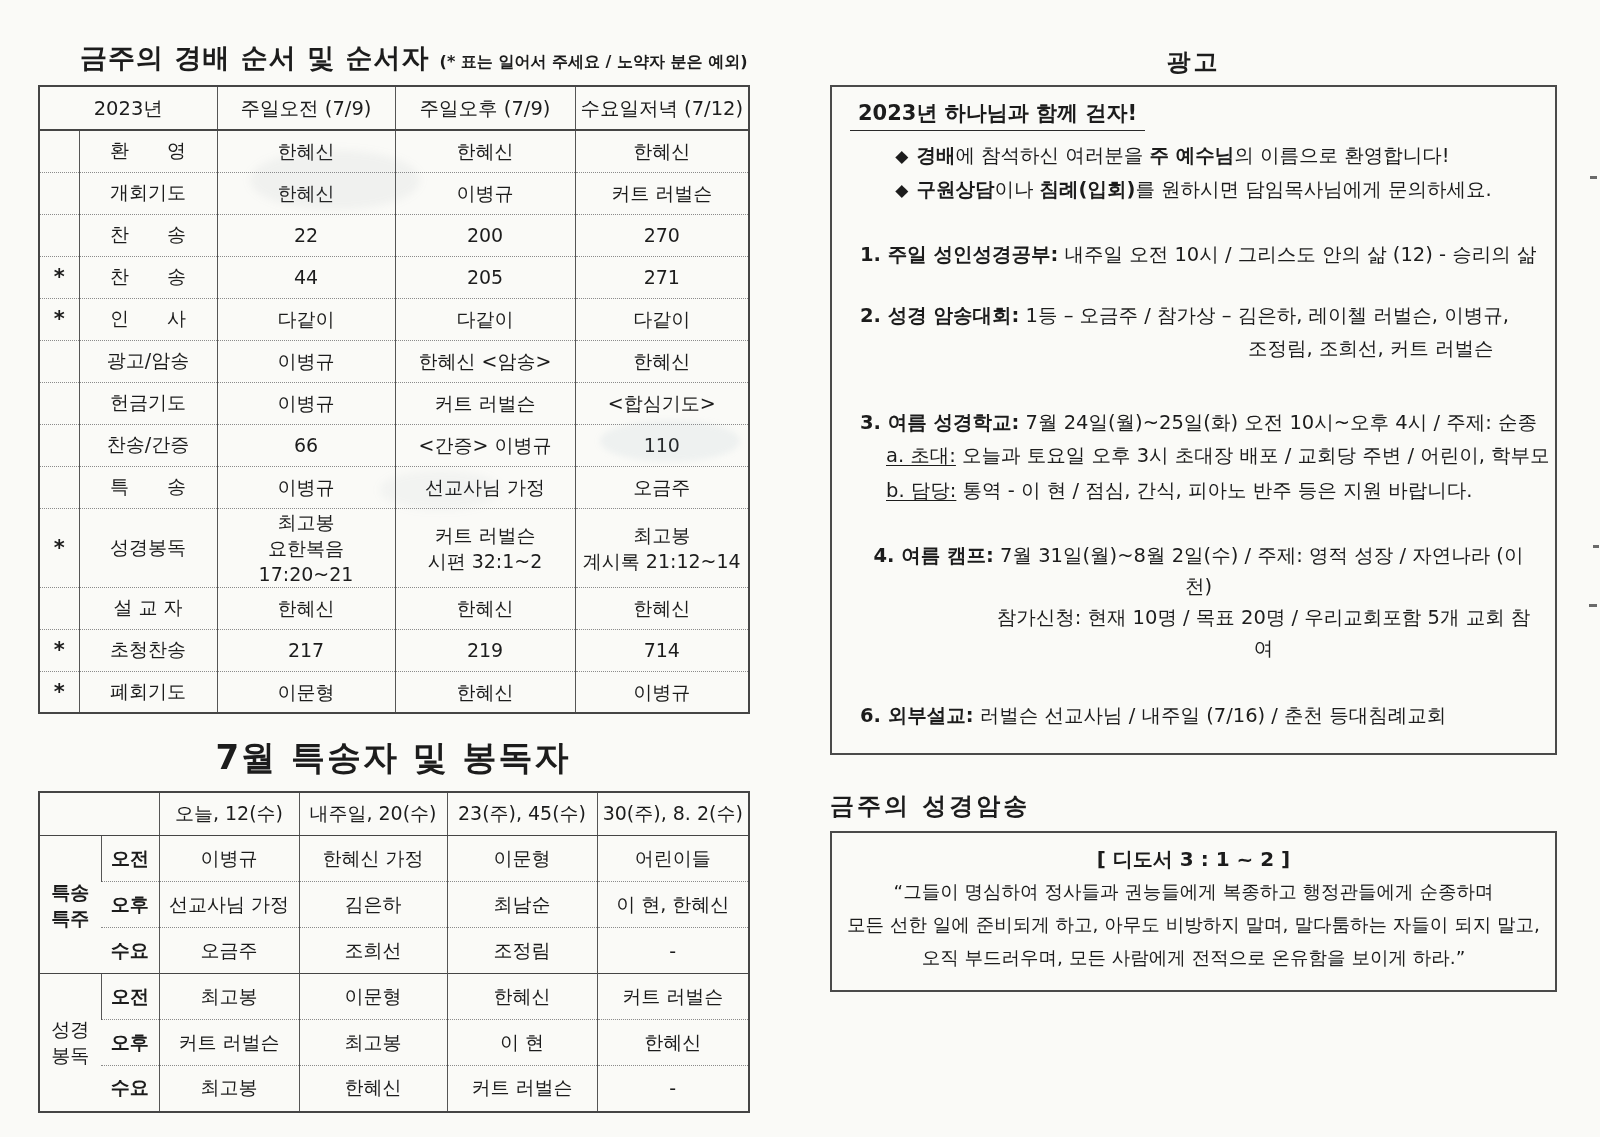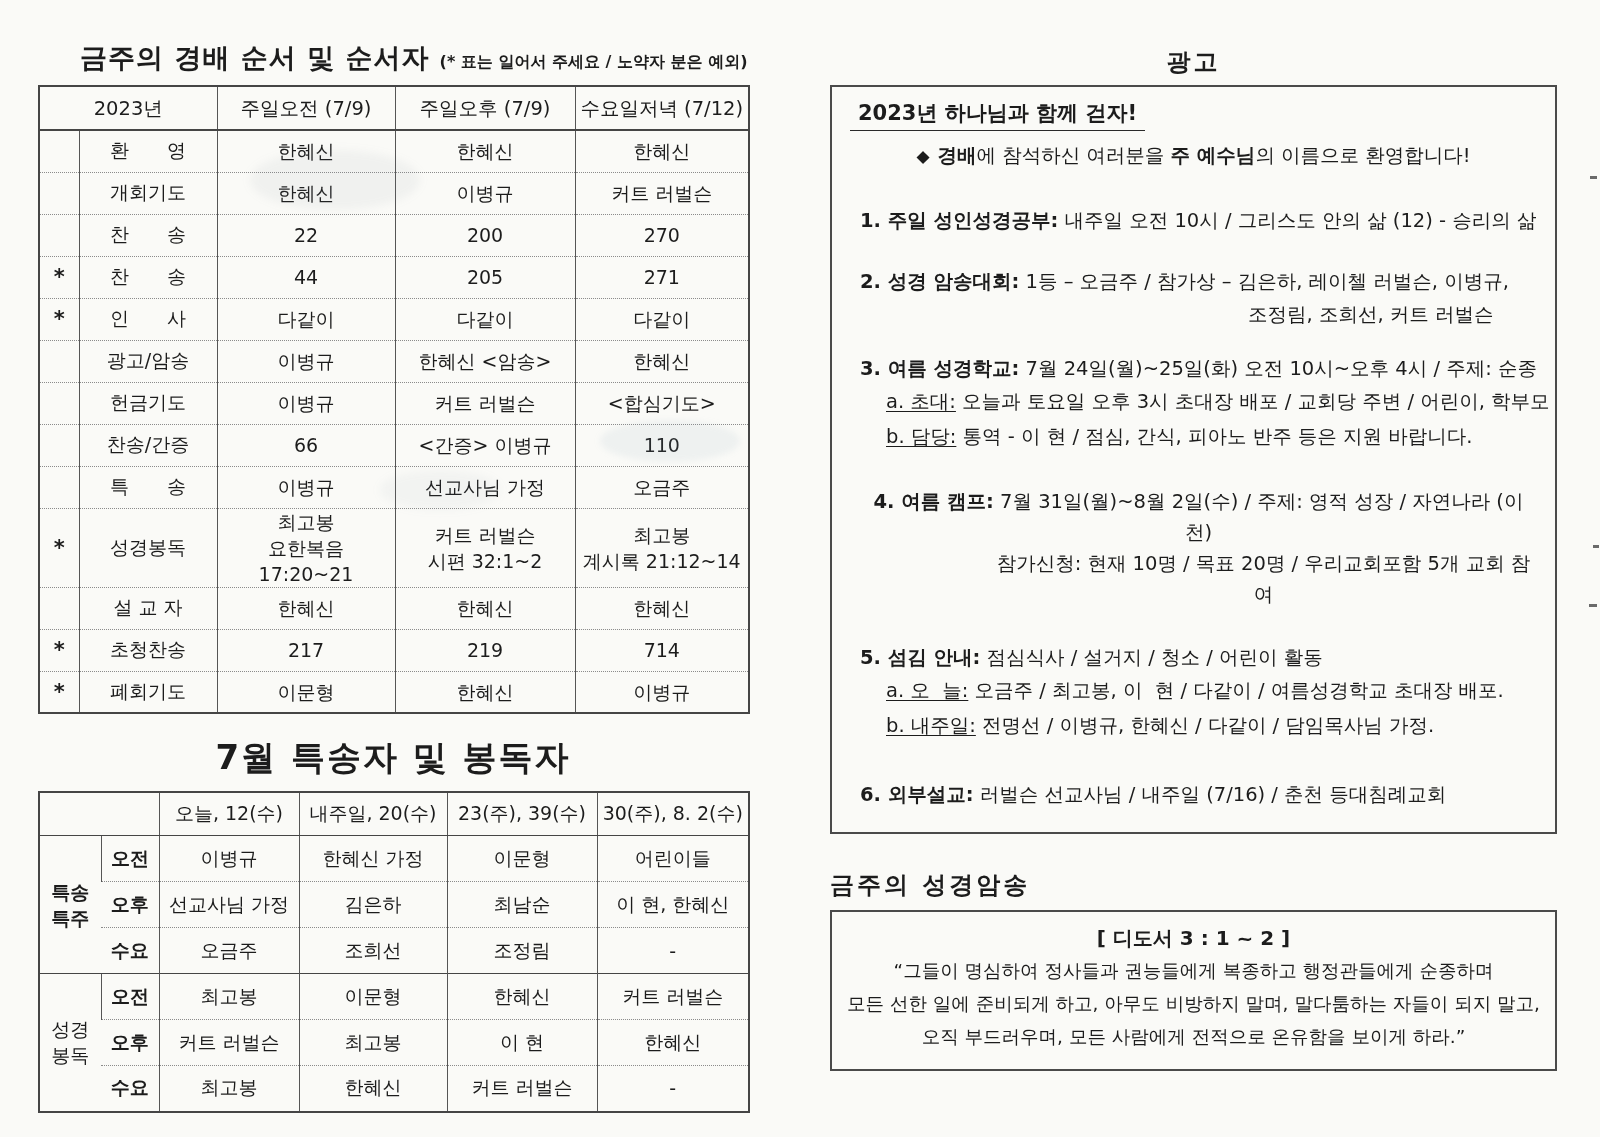--- a/index.html
+++ b/index.html
@@ -44,21 +44,21 @@
   .right-col{position:absolute;left:830px;top:46px;width:727px;}
   .r-title{text-align:center;font-size:24px;font-weight:bold;letter-spacing:3px;}
   .ads-box{border:2px solid #4a4a4a;margin-top:7px;padding:12px 18px 22px 18px;}
   .headline-wrap{}
   .headline{display:inline-block;font-size:21px;font-weight:bold;border-bottom:1.6px solid #2a2a2a;padding:0 8px 3px 8px;}
   .bullets{width:max-content;margin:8px auto 0 auto;line-height:34px;font-size:19.5px;}
   .diamond{font-size:17px;margin-right:8px;}
   .bullets b{font-weight:bold;}
   .item{font-size:19.5px;line-height:31px;padding-left:10px;}
   .item .head{font-weight:bold;}
-  .m1{margin-top:32px;}.m2{margin-top:30px;}.m3{margin-top:20px;}
+  .m1{margin-top:32px;}.m2{margin-top:30px;}.m3{margin-top:40px;}
   .m4{margin-top:32px;text-align:center;}.m5{margin-top:32px;}.m6{margin-top:36px;}
   .cont-right{padding-left:388px;line-height:36px;}
   .cont-mid{padding-left:130px;line-height:31px;}
   .sub{padding-left:26px;line-height:35px;font-size:19.5px;}
   .sub .slabel{text-decoration:underline;text-underline-offset:3px;white-space:pre;}
   .sub .stext{white-space:pre;}
   .mem-title{margin-top:35px;text-align:left;font-size:24px;font-weight:bold;letter-spacing:3px;}
   .mem-box{border:2px solid #4a4a4a;margin-top:9px;padding:10px 10px 16px 10px;text-align:center;}
   .mem-ref{font-size:20px;font-weight:bold;line-height:32px;}
   .mem-line{font-size:18.5px;line-height:33px;}
@@ -204,21 +204,21 @@
         <col style="width:140px">
         <col style="width:148px">
         <col style="width:150px">
         <col style="width:152px">
       </colgroup>
     <thead>
       <tr>
         <th colspan="2"></th>
         <th>오늘, 12(수)</th>
         <th>내주일, 20(수)</th>
-        <th>23(주), 39(수)</th>
+        <th>23(주), 45(수)</th>
         <th>30(주), 8. 2(수)</th>
       </tr>
     </thead>
     <tbody>
       <tr class="grp-start">
           <td class="grp" rowspan="3">특송
 특주</td>
           <td class="period">오전</td>
           <td>이병규</td>
           <td>한혜신 가정</td>
@@ -268,41 +268,38 @@
 
 <div class="right-col">
   <div class="r-title">광고</div>
 
   <div class="ads-box">
     <div class="headline-wrap">
       <span class="headline">2023년 하나님과 함께 걷자!</span>
     </div>
     <div class="bullets">
       <div><span class="diamond">◆</span><b>경배</b><span>에 참석하신 여러분을 </span><b>주 예수님</b><span>의 이름으로 환영합니다!</span></div>
+      <div><span class="diamond">◆</span><b>구원상담</b><span>이나 </span><b>침례(입회)</b><span>를 원하시면 담임목사님에게 문의하세요.</span></div>
     </div>
 
     <div class="item m1"><span class="head">1. 주일 성인성경공부:</span><span> 내주일 오전 10시 / 그리스도 안의 삶 (12) - 승리의 삶</span></div>
 
     <div class="item m2"><span class="head">2. 성경 암송대회:</span><span> 1등 – 오금주 / 참가상 – 김은하, 레이첼 러벌슨, 이병규,</span>
       <div class="cont-right">조정림, 조희선, 커트 러벌슨</div>
     </div>
 
     <div class="item m3"><span class="head">3. 여름 성경학교:</span><span> 7월 24일(월)~25일(화) 오전 10시~오후 4시 / 주제: 순종</span>
       <div class="sub"><span class="slabel">a. 초대:</span><span class="stext"> 오늘과 토요일 오후 3시 초대장 배포 / 교회당 주변 / 어린이, 학부모</span></div>
       <div class="sub"><span class="slabel">b. 담당:</span><span class="stext"> 통역 - 이 현 / 점심, 간식, 피아노 반주 등은 지원 바랍니다.</span></div>
     </div>
 
     <div class="item m4"><span class="head">4. 여름 캠프:</span><span> 7월 31일(월)~8월 2일(수) / 주제: 영적 성장 / 자연나라 (이천)</span>
       <div class="cont-mid">참가신청: 현재 10명 / 목표 20명 / 우리교회포함 5개 교회 참여</div>
     </div>
 
-    <div class="item m5"><span class="head">5. 섬김 안내:</span><span> 점심식사 / 설거지 / 청소 / 어린이 활동</span>
-      <div class="sub"><span class="slabel">a. 오  늘:</span><span class="stext"> 오금주 / 최고봉, 이  현 / 다같이 / 여름성경학교 초대장 배포.</span></div>
-      <div class="sub"><span class="slabel">b. 내주일:</span><span class="stext"> 전명선 / 이병규, 한혜신 / 다같이 / 담임목사님 가정.</span></div>
-    </div>
 
     <div class="item m6"><span class="head">6. 외부설교:</span><span> 러벌슨 선교사님 / 내주일 (7/16) / 춘천 등대침례교회</span></div>
   </div>
 
   <div class="mem-title">금주의 성경암송</div>
   <div class="mem-box">
     <div class="mem-ref">[ 디도서 3 : 1 ~ 2 ]</div>
     <div class="mem-line">“그들이 명심하여 정사들과 권능들에게 복종하고 행정관들에게 순종하며</div>
     <div class="mem-line">모든 선한 일에 준비되게 하고, 아무도 비방하지 말며, 말다툼하는 자들이 되지 말고,</div>
     <div class="mem-line">오직 부드러우며, 모든 사람에게 전적으로 온유함을 보이게 하라.”</div>

